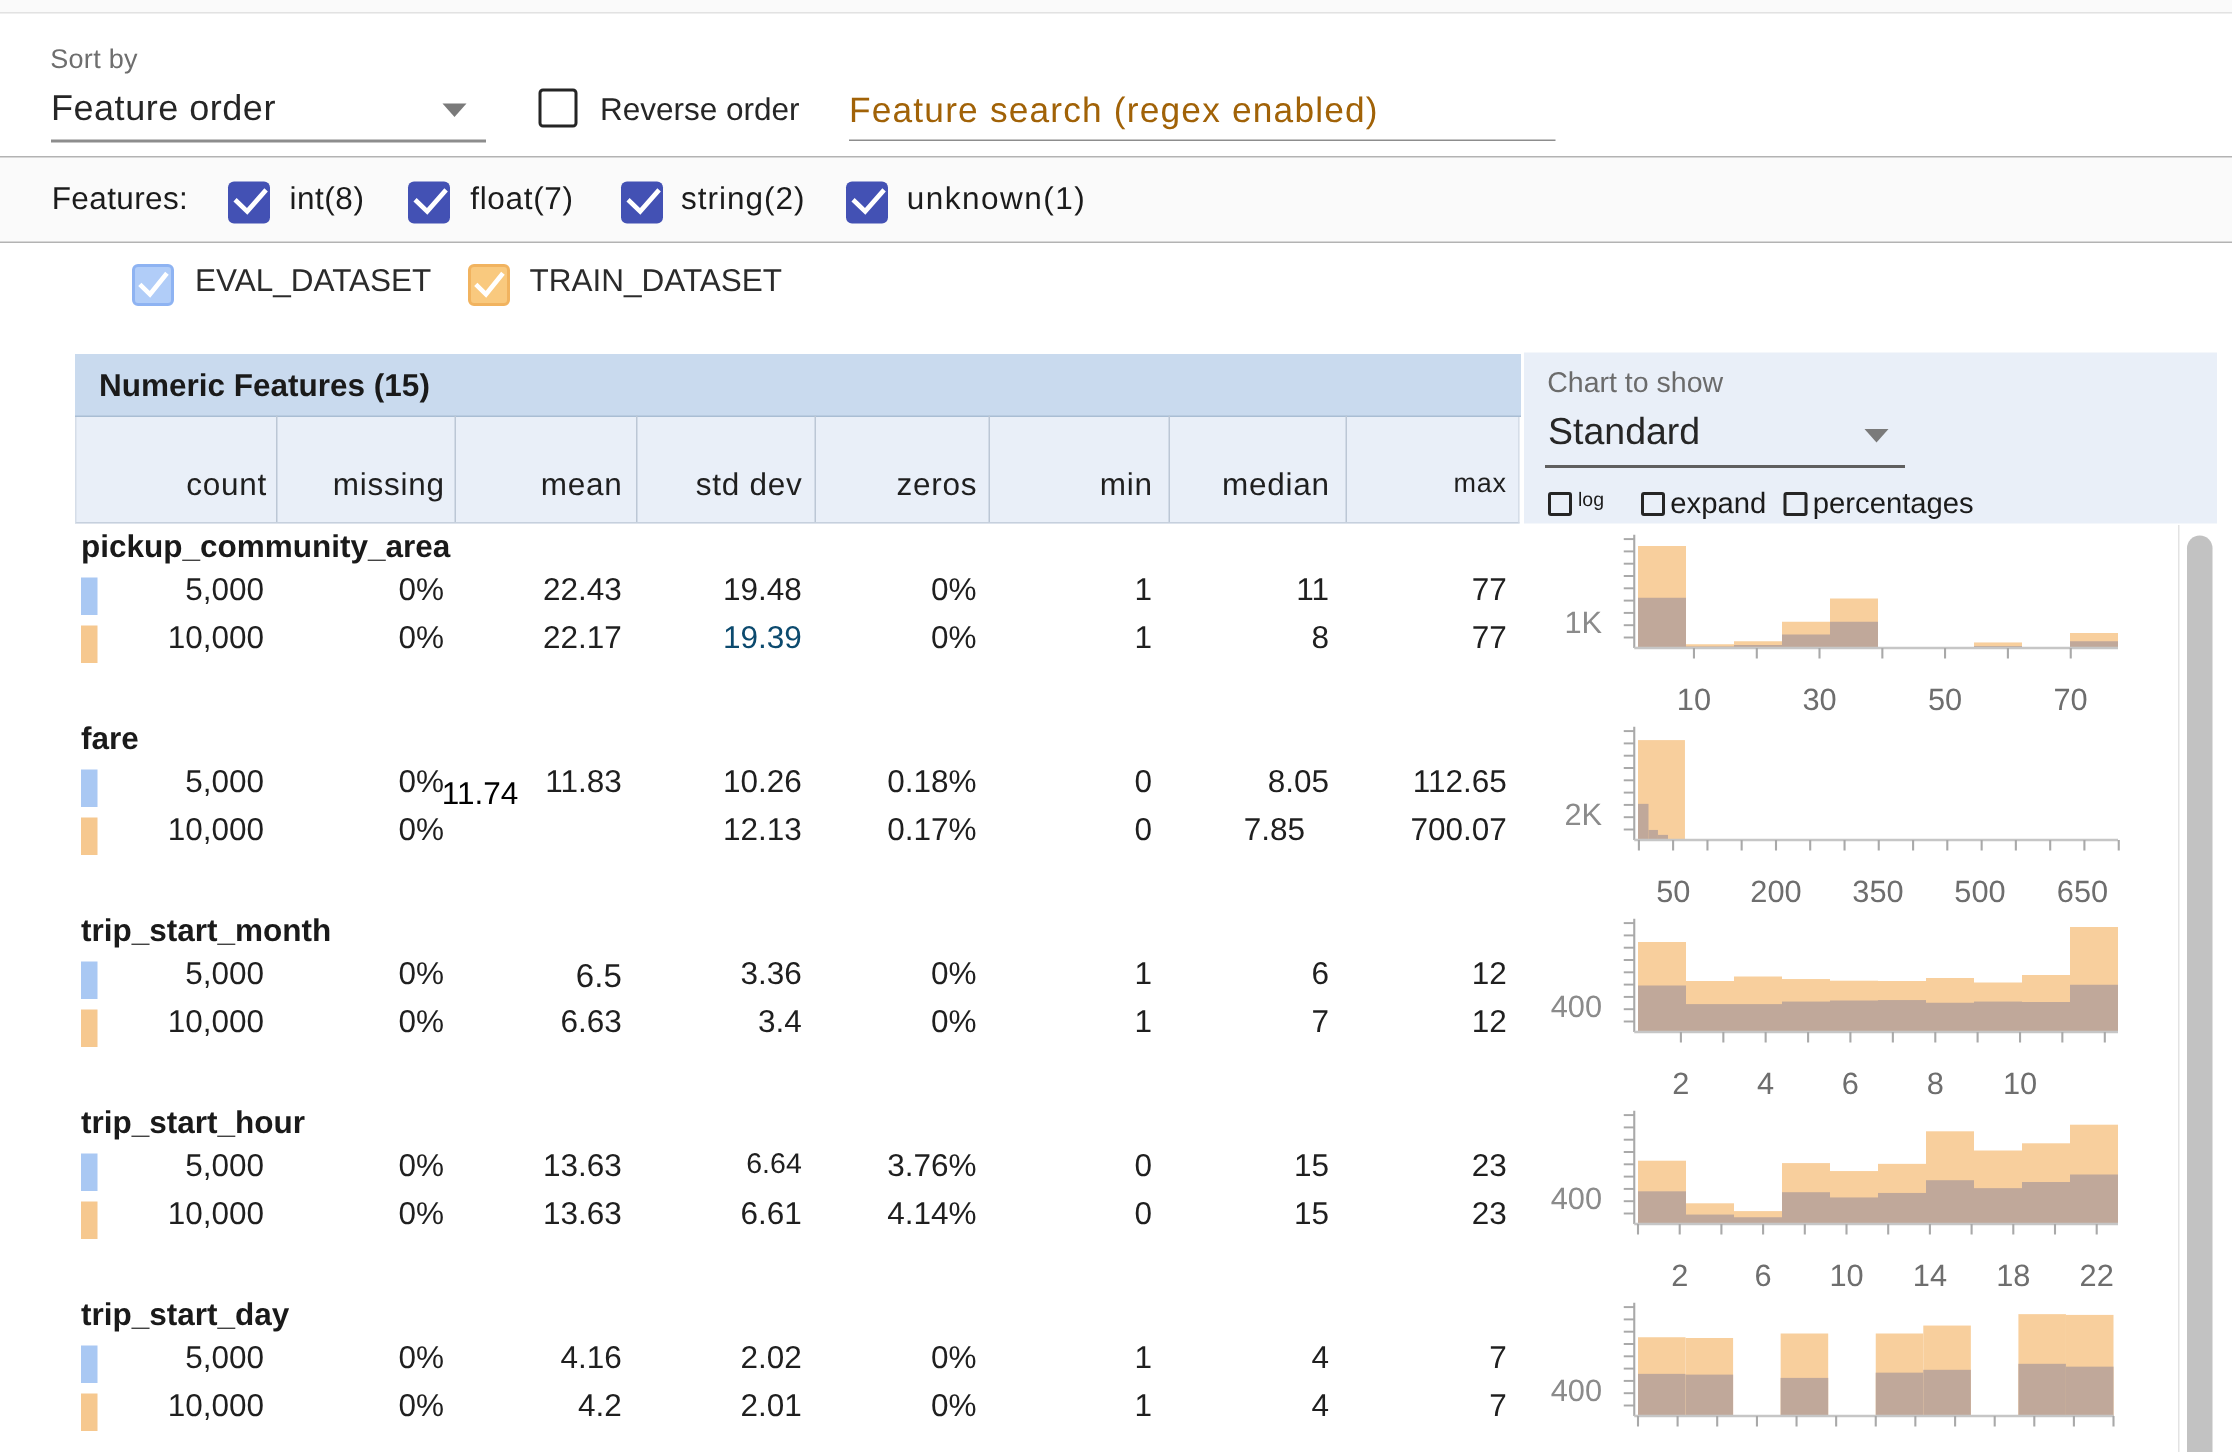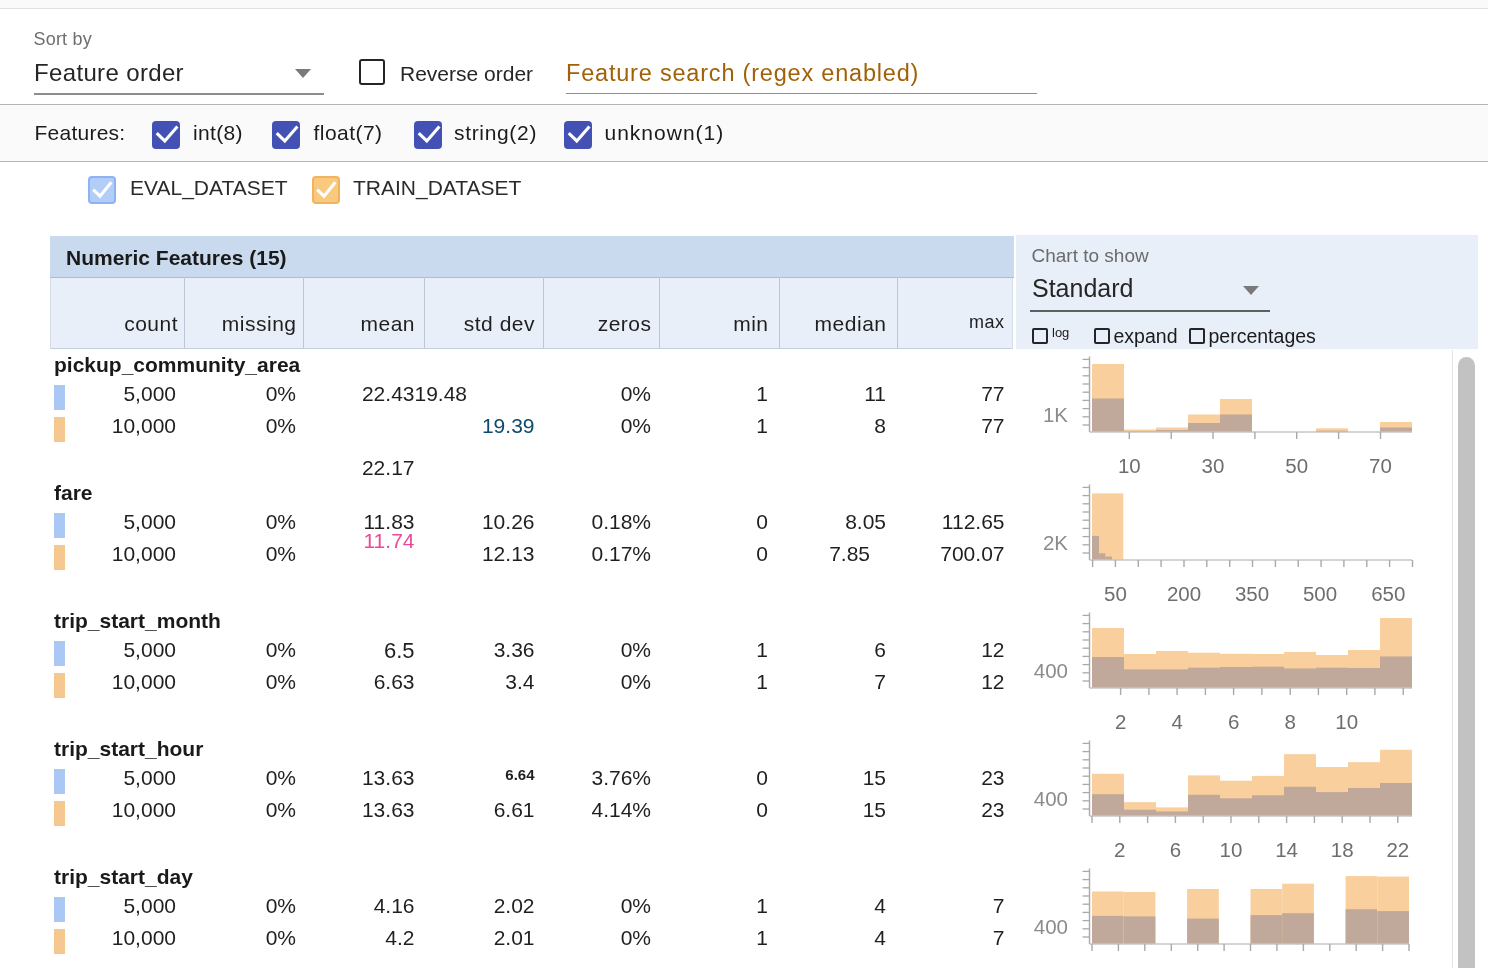--- a/index.html
+++ b/index.html
@@ -63,48 +63,48 @@
 <div style="position:absolute;font-size:21px;color:#1f1f1f;white-space:nowrap;line-height:normal;letter-spacing:0.5px;left:415px;width:120px;text-align:right;top:311.7px;">std dev</div>
 <div style="position:absolute;font-size:21px;color:#1f1f1f;white-space:nowrap;line-height:normal;letter-spacing:0.5px;left:531.5px;width:120px;text-align:right;top:311.7px;">zeros</div>
 <div style="position:absolute;font-size:21px;color:#1f1f1f;white-space:nowrap;line-height:normal;letter-spacing:0.5px;left:648.5px;width:120px;text-align:right;top:311.7px;">min</div>
 <div style="position:absolute;font-size:21px;color:#1f1f1f;white-space:nowrap;line-height:normal;letter-spacing:0.5px;left:766.5px;width:120px;text-align:right;top:311.7px;">median</div>
 <div style="position:absolute;font-size:18px;color:#1f1f1f;white-space:nowrap;line-height:normal;letter-spacing:0.5px;left:884.5px;width:120px;text-align:right;top:311.7px;">max</div>
 <div style="position:absolute;font-size:21px;color:#1a1a1a;white-space:nowrap;line-height:normal;font-weight:700;left:54px;top:353.2px;">pickup_community_area</div>
 <div class="abs" style="left:54px;top:385px;width:10.5px;height:25px;background:#a9c8f3;"></div>
 <div style="position:absolute;font-size:21px;color:#1f1f1f;white-space:nowrap;line-height:normal;left:56px;width:120px;text-align:right;top:382.2px;">5,000</div>
 <div style="position:absolute;font-size:21px;color:#1f1f1f;white-space:nowrap;line-height:normal;left:176px;width:120px;text-align:right;top:382.2px;">0%</div>
 <div style="position:absolute;font-size:21px;color:#1f1f1f;white-space:nowrap;line-height:normal;left:294.5px;width:120px;text-align:right;top:382.2px;">22.43</div>
-<div style="position:absolute;font-size:21px;color:#1f1f1f;white-space:nowrap;line-height:normal;left:414.5px;width:120px;top:382.2px;">19.48</div>
+<div style="position:absolute;font-size:21px;color:#1f1f1f;white-space:nowrap;line-height:normal;left:414.5px;width:120px;text-align:right;top:382.2px;">19.48</div>
 <div style="position:absolute;font-size:21px;color:#1f1f1f;white-space:nowrap;line-height:normal;left:531px;width:120px;text-align:right;top:382.2px;">0%</div>
 <div style="position:absolute;font-size:21px;color:#1f1f1f;white-space:nowrap;line-height:normal;left:648px;width:120px;text-align:right;top:382.2px;">1</div>
 <div style="position:absolute;font-size:21px;color:#1f1f1f;white-space:nowrap;line-height:normal;left:766px;width:120px;text-align:right;top:382.2px;">11</div>
 <div style="position:absolute;font-size:21px;color:#1f1f1f;white-space:nowrap;line-height:normal;left:884.5px;width:120px;text-align:right;top:382.2px;">77</div>
 <div class="abs" style="left:54px;top:417px;width:10.5px;height:25px;background:#f6c88f;"></div>
 <div style="position:absolute;font-size:21px;color:#1f1f1f;white-space:nowrap;line-height:normal;left:56px;width:120px;text-align:right;top:414.2px;">10,000</div>
 <div style="position:absolute;font-size:21px;color:#1f1f1f;white-space:nowrap;line-height:normal;left:176px;width:120px;text-align:right;top:414.2px;">0%</div>
-<div style="position:absolute;font-size:21px;color:#1f1f1f;white-space:nowrap;line-height:normal;left:294.5px;width:120px;text-align:right;top:414.2px;margin-top:42px;">22.17</div>
+<div style="position:absolute;font-size:21px;color:#1f1f1f;white-space:nowrap;line-height:normal;left:294.5px;width:120px;text-align:right;top:414.2px;">22.17</div>
 <div style="position:absolute;font-size:21px;color:#0c4a6e;white-space:nowrap;line-height:normal;left:414.5px;width:120px;text-align:right;top:414.2px;">19.39</div>
 <div style="position:absolute;font-size:21px;color:#1f1f1f;white-space:nowrap;line-height:normal;left:531px;width:120px;text-align:right;top:414.2px;">0%</div>
 <div style="position:absolute;font-size:21px;color:#1f1f1f;white-space:nowrap;line-height:normal;left:648px;width:120px;text-align:right;top:414.2px;">1</div>
 <div style="position:absolute;font-size:21px;color:#1f1f1f;white-space:nowrap;line-height:normal;left:766px;width:120px;text-align:right;top:414.2px;">8</div>
 <div style="position:absolute;font-size:21px;color:#1f1f1f;white-space:nowrap;line-height:normal;left:884.5px;width:120px;text-align:right;top:414.2px;">77</div>
 <div style="position:absolute;font-size:21px;color:#1a1a1a;white-space:nowrap;line-height:normal;font-weight:700;left:54px;top:481.2px;">fare</div>
 <div class="abs" style="left:54px;top:513px;width:10.5px;height:25px;background:#a9c8f3;"></div>
 <div style="position:absolute;font-size:21px;color:#1f1f1f;white-space:nowrap;line-height:normal;left:56px;width:120px;text-align:right;top:510.2px;">5,000</div>
 <div style="position:absolute;font-size:21px;color:#1f1f1f;white-space:nowrap;line-height:normal;left:176px;width:120px;text-align:right;top:510.2px;">0%</div>
 <div style="position:absolute;font-size:21px;color:#1f1f1f;white-space:nowrap;line-height:normal;left:294.5px;width:120px;text-align:right;top:510.2px;">11.83</div>
 <div style="position:absolute;font-size:21px;color:#1f1f1f;white-space:nowrap;line-height:normal;left:414.5px;width:120px;text-align:right;top:510.2px;">10.26</div>
 <div style="position:absolute;font-size:21px;color:#1f1f1f;white-space:nowrap;line-height:normal;left:531px;width:120px;text-align:right;top:510.2px;">0.18%</div>
 <div style="position:absolute;font-size:21px;color:#1f1f1f;white-space:nowrap;line-height:normal;left:648px;width:120px;text-align:right;top:510.2px;">0</div>
 <div style="position:absolute;font-size:21px;color:#1f1f1f;white-space:nowrap;line-height:normal;left:766px;width:120px;text-align:right;top:510.2px;">8.05</div>
 <div style="position:absolute;font-size:21px;color:#1f1f1f;white-space:nowrap;line-height:normal;left:884.5px;width:120px;text-align:right;top:510.2px;">112.65</div>
 <div class="abs" style="left:54px;top:545px;width:10.5px;height:25px;background:#f6c88f;"></div>
 <div style="position:absolute;font-size:21px;color:#1f1f1f;white-space:nowrap;line-height:normal;left:56px;width:120px;text-align:right;top:542.2px;">10,000</div>
 <div style="position:absolute;font-size:21px;color:#1f1f1f;white-space:nowrap;line-height:normal;left:176px;width:120px;text-align:right;top:542.2px;">0%</div>
-<div style="position:absolute;font-size:21px;color:#ec4899;white-space:nowrap;line-height:normal;left:294.5px;width:120px;text-align:right;top:529px;">11.74</div>
+<div style="position:absolute;font-size:21px;color:#000000;white-space:nowrap;line-height:normal;left:294.5px;width:120px;top:518px;">11.74</div>
 <div style="position:absolute;font-size:21px;color:#1f1f1f;white-space:nowrap;line-height:normal;left:414.5px;width:120px;text-align:right;top:542.2px;">12.13</div>
 <div style="position:absolute;font-size:21px;color:#1f1f1f;white-space:nowrap;line-height:normal;left:531px;width:120px;text-align:right;top:542.2px;">0.17%</div>
 <div style="position:absolute;font-size:21px;color:#1f1f1f;white-space:nowrap;line-height:normal;left:648px;width:120px;text-align:right;top:542.2px;">0</div>
 <div style="position:absolute;font-size:21px;color:#1f1f1f;white-space:nowrap;line-height:normal;left:750px;width:120px;text-align:right;top:542.2px;">7.85</div>
 <div style="position:absolute;font-size:21px;color:#1f1f1f;white-space:nowrap;line-height:normal;left:884.5px;width:120px;text-align:right;top:542.2px;">700.07</div>
 <div style="position:absolute;font-size:21px;color:#1a1a1a;white-space:nowrap;line-height:normal;font-weight:700;left:54px;top:609.2px;">trip_start_month</div>
 <div class="abs" style="left:54px;top:641px;width:10.5px;height:25px;background:#a9c8f3;"></div>
 <div style="position:absolute;font-size:21px;color:#1f1f1f;white-space:nowrap;line-height:normal;left:56px;width:120px;text-align:right;top:638.2px;">5,000</div>
 <div style="position:absolute;font-size:21px;color:#1f1f1f;white-space:nowrap;line-height:normal;left:176px;width:120px;text-align:right;top:638.2px;">0%</div>
 <div style="position:absolute;font-size:22px;color:#1f1f1f;white-space:nowrap;line-height:normal;left:294.5px;width:120px;text-align:right;top:638.2px;">6.5</div>
@@ -120,21 +120,21 @@
 <div style="position:absolute;font-size:21px;color:#1f1f1f;white-space:nowrap;line-height:normal;left:414.5px;width:120px;text-align:right;top:670.2px;">3.4</div>
 <div style="position:absolute;font-size:21px;color:#1f1f1f;white-space:nowrap;line-height:normal;left:531px;width:120px;text-align:right;top:670.2px;">0%</div>
 <div style="position:absolute;font-size:21px;color:#1f1f1f;white-space:nowrap;line-height:normal;left:648px;width:120px;text-align:right;top:670.2px;">1</div>
 <div style="position:absolute;font-size:21px;color:#1f1f1f;white-space:nowrap;line-height:normal;left:766px;width:120px;text-align:right;top:670.2px;">7</div>
 <div style="position:absolute;font-size:21px;color:#1f1f1f;white-space:nowrap;line-height:normal;left:884.5px;width:120px;text-align:right;top:670.2px;">12</div>
 <div style="position:absolute;font-size:21px;color:#1a1a1a;white-space:nowrap;line-height:normal;font-weight:700;left:54px;top:737.2px;">trip_start_hour</div>
 <div class="abs" style="left:54px;top:769px;width:10.5px;height:25px;background:#a9c8f3;"></div>
 <div style="position:absolute;font-size:21px;color:#1f1f1f;white-space:nowrap;line-height:normal;left:56px;width:120px;text-align:right;top:766.2px;">5,000</div>
 <div style="position:absolute;font-size:21px;color:#1f1f1f;white-space:nowrap;line-height:normal;left:176px;width:120px;text-align:right;top:766.2px;">0%</div>
 <div style="position:absolute;font-size:21px;color:#1f1f1f;white-space:nowrap;line-height:normal;left:294.5px;width:120px;text-align:right;top:766.2px;">13.63</div>
-<div style="position:absolute;font-size:15px;color:#1f1f1f;white-space:nowrap;line-height:normal;left:414.5px;width:120px;text-align:right;top:766.2px;font-weight:bold;">6.64</div>
+<div style="position:absolute;font-size:19px;color:#1f1f1f;white-space:nowrap;line-height:normal;left:414.5px;width:120px;text-align:right;top:766.2px;">6.64</div>
 <div style="position:absolute;font-size:21px;color:#1f1f1f;white-space:nowrap;line-height:normal;left:531px;width:120px;text-align:right;top:766.2px;">3.76%</div>
 <div style="position:absolute;font-size:21px;color:#1f1f1f;white-space:nowrap;line-height:normal;left:648px;width:120px;text-align:right;top:766.2px;">0</div>
 <div style="position:absolute;font-size:21px;color:#1f1f1f;white-space:nowrap;line-height:normal;left:766px;width:120px;text-align:right;top:766.2px;">15</div>
 <div style="position:absolute;font-size:21px;color:#1f1f1f;white-space:nowrap;line-height:normal;left:884.5px;width:120px;text-align:right;top:766.2px;">23</div>
 <div class="abs" style="left:54px;top:801px;width:10.5px;height:25px;background:#f6c88f;"></div>
 <div style="position:absolute;font-size:21px;color:#1f1f1f;white-space:nowrap;line-height:normal;left:56px;width:120px;text-align:right;top:798.2px;">10,000</div>
 <div style="position:absolute;font-size:21px;color:#1f1f1f;white-space:nowrap;line-height:normal;left:176px;width:120px;text-align:right;top:798.2px;">0%</div>
 <div style="position:absolute;font-size:21px;color:#1f1f1f;white-space:nowrap;line-height:normal;left:294.5px;width:120px;text-align:right;top:798.2px;">13.63</div>
 <div style="position:absolute;font-size:21px;color:#1f1f1f;white-space:nowrap;line-height:normal;left:414.5px;width:120px;text-align:right;top:798.2px;">6.61</div>
 <div style="position:absolute;font-size:21px;color:#1f1f1f;white-space:nowrap;line-height:normal;left:531px;width:120px;text-align:right;top:798.2px;">4.14%</div>

